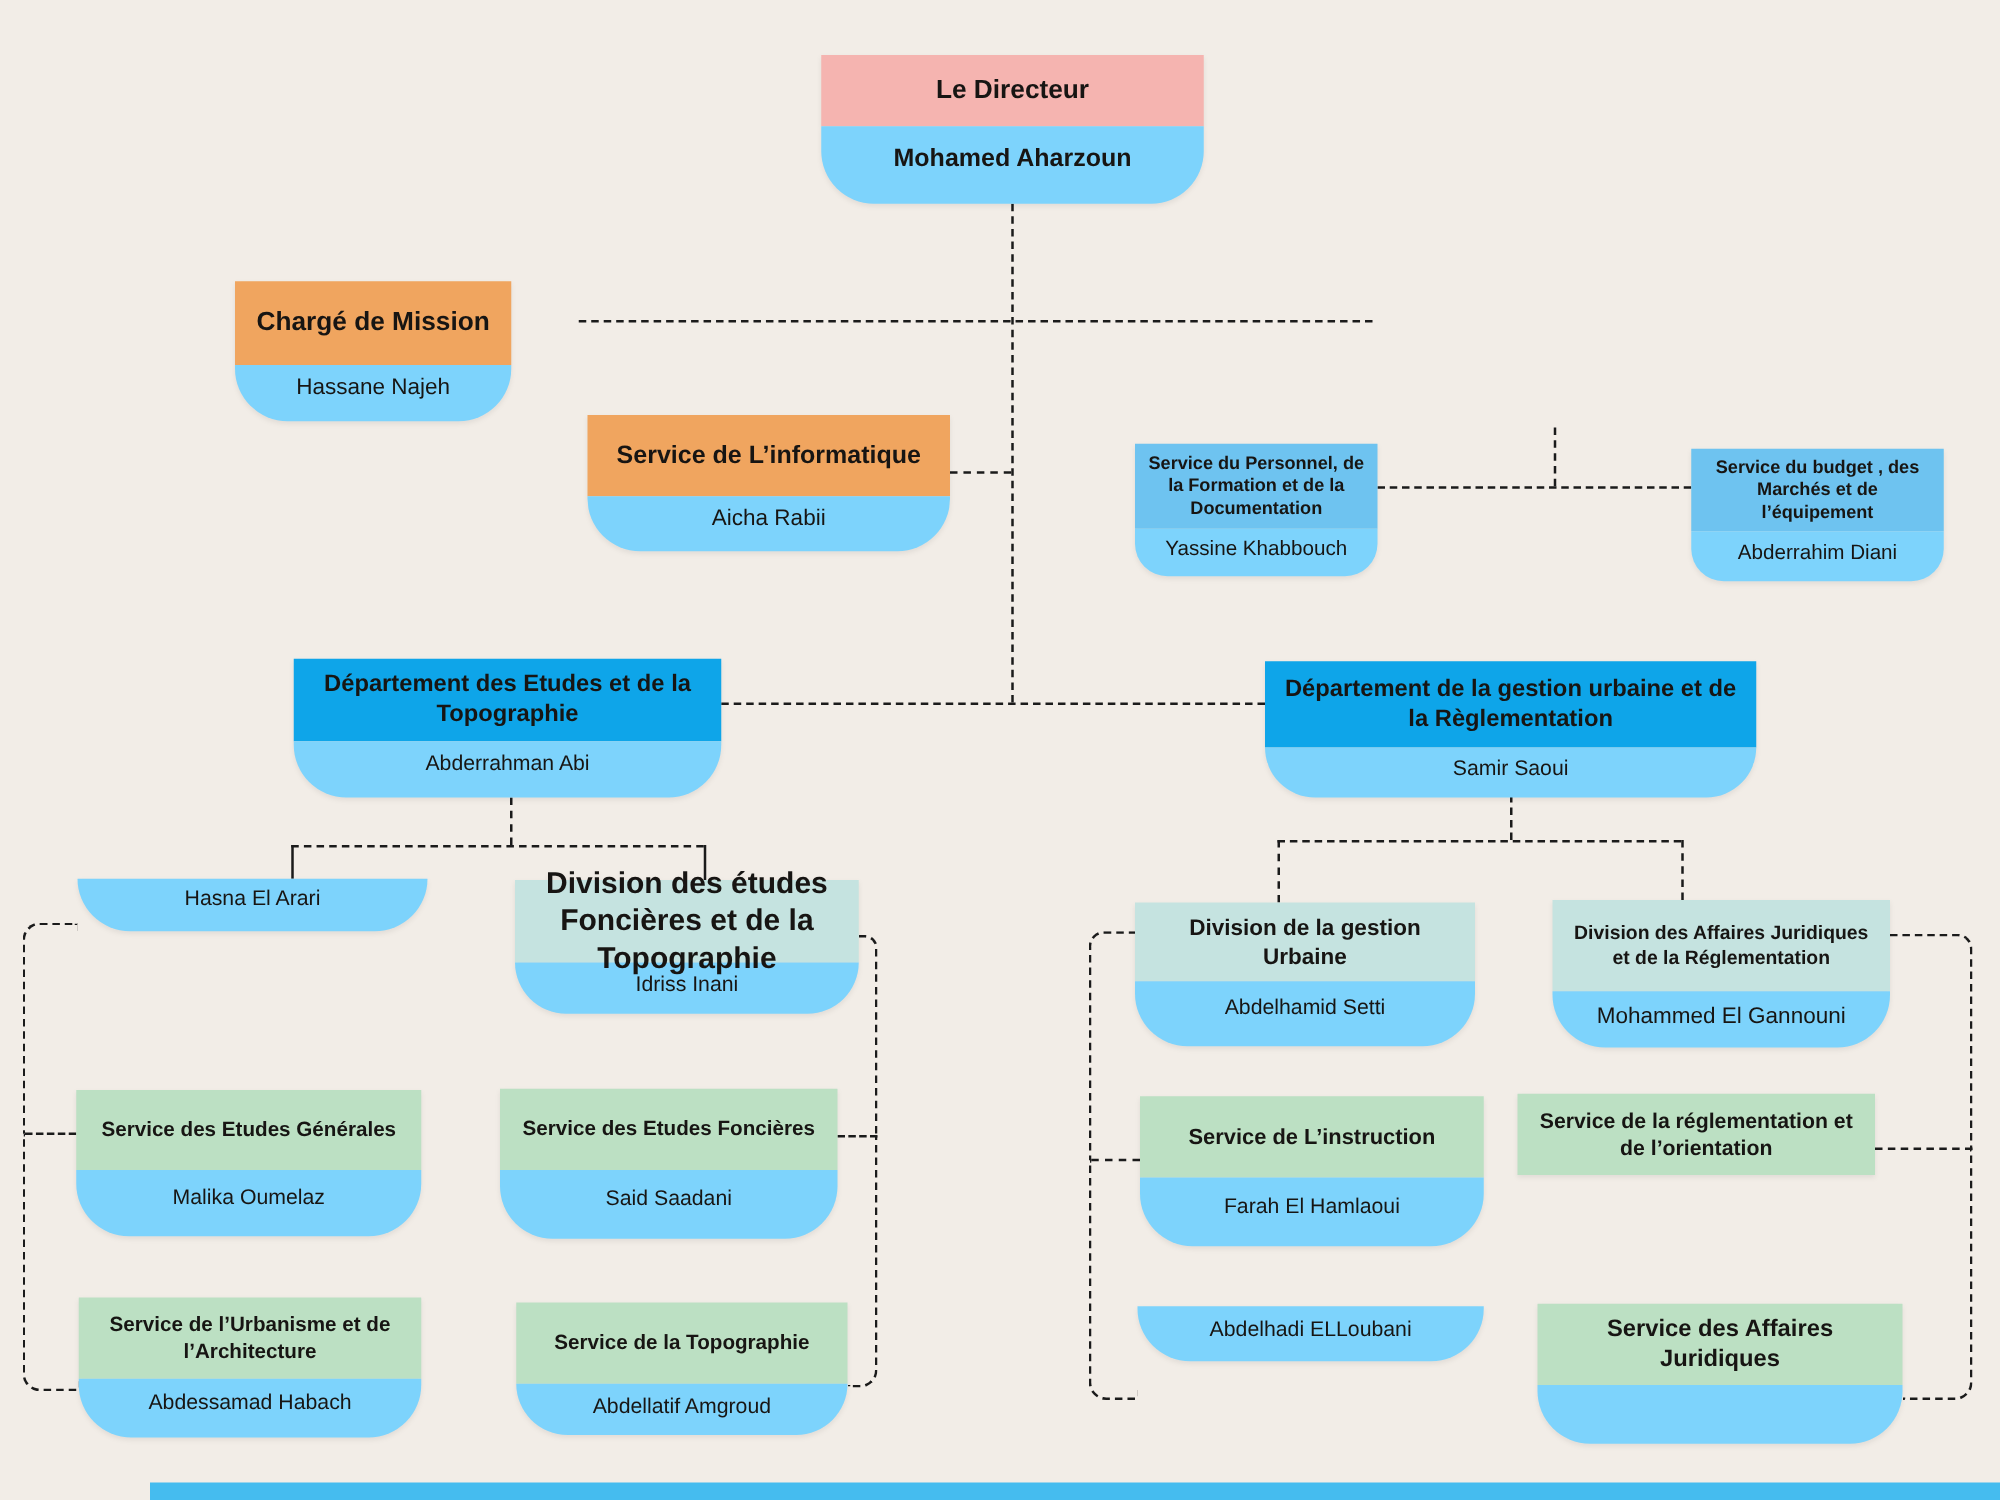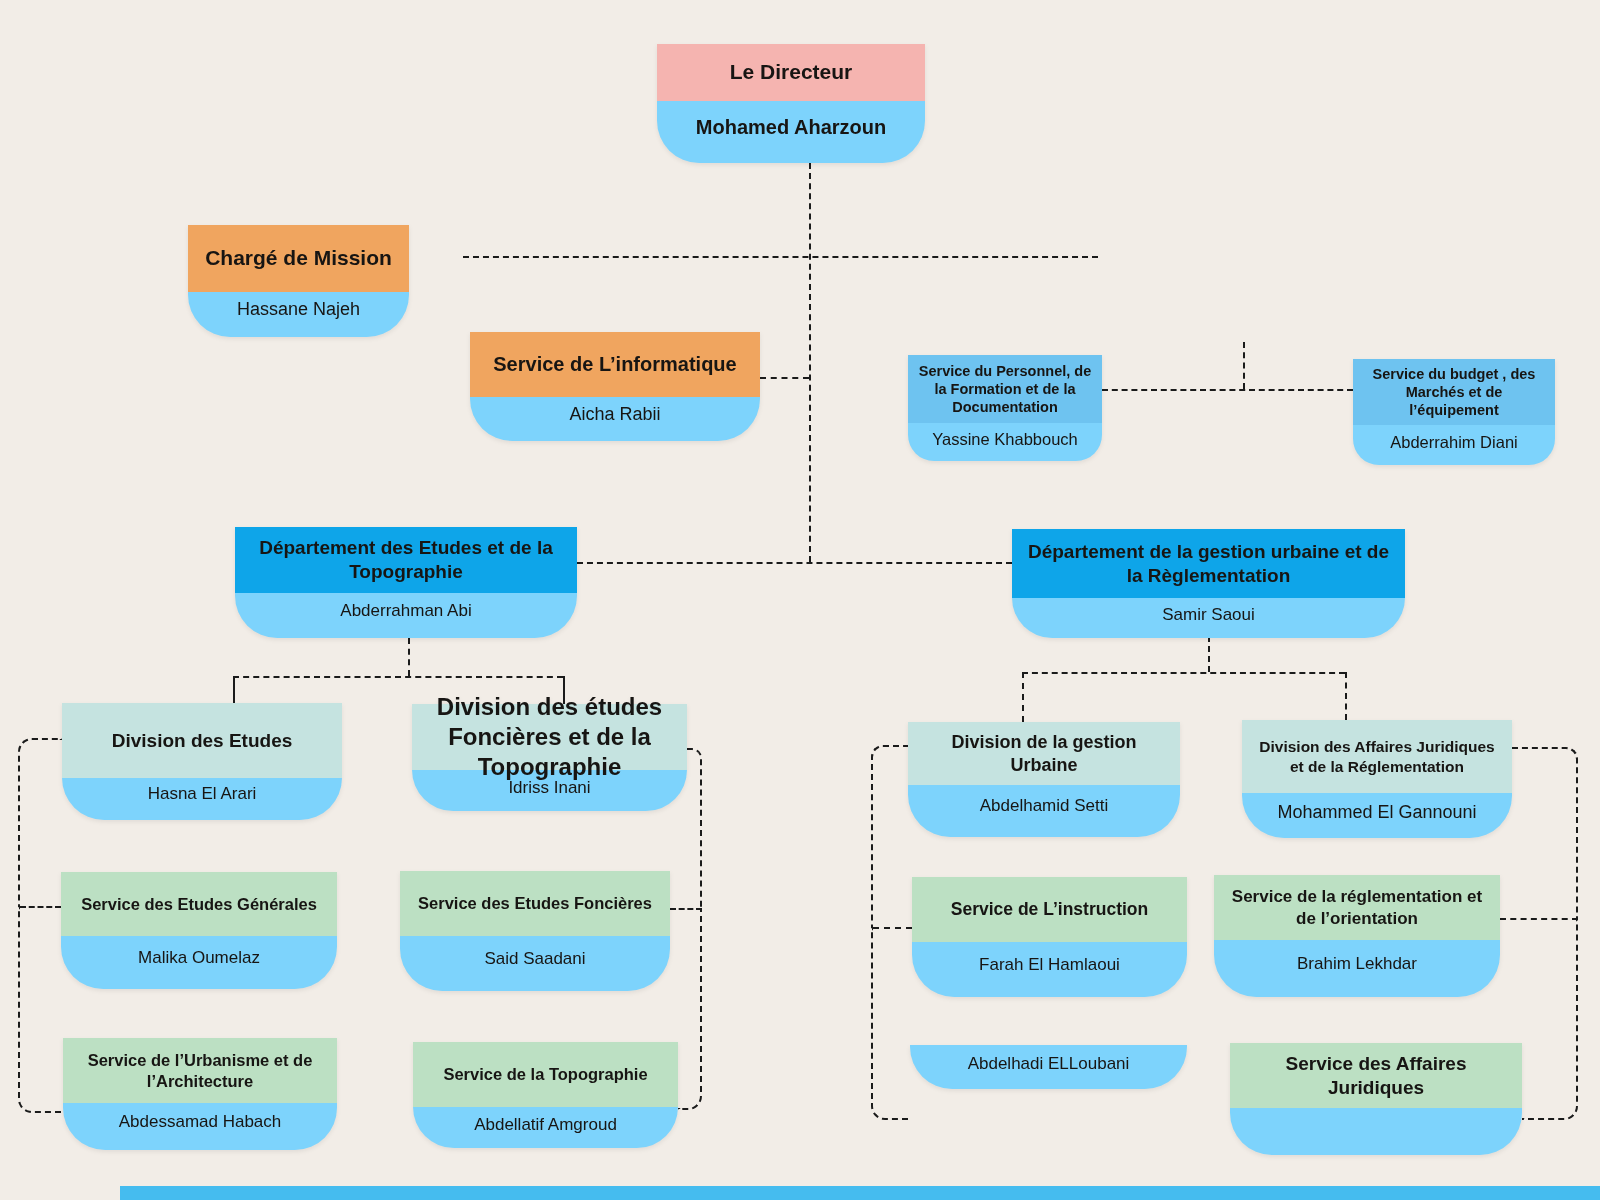--- a/index.html
+++ b/index.html
@@ -61,21 +61,21 @@
   <div class="corner" style="left:678px;top:909px;width:24px;height:201px;border-bottom:2px dashed #1b1b1b;border-right:2px dashed #1b1b1b;border-bottom-right-radius:14px"></div>
 
   <div class="corner" style="left:871px;top:745px;width:37px;height:183px;border-top:2px dashed #1b1b1b;border-left:2px dashed #1b1b1b;border-top-left-radius:12px"></div>
   <div class="hline" style="left:873px;top:927px;width:39px"></div>
   <div class="corner" style="left:871px;top:928px;width:39px;height:192px;border-bottom:2px dashed #1b1b1b;border-left:2px dashed #1b1b1b;border-bottom-left-radius:14px"></div>
 
   <div class="corner" style="left:1512px;top:747px;width:66px;height:172px;border-top:2px dashed #1b1b1b;border-right:2px dashed #1b1b1b;border-top-right-radius:12px"></div>
   <div class="hline" style="left:1500px;top:918px;width:78px"></div>
   <div class="corner" style="left:1522px;top:919px;width:56px;height:201px;border-bottom:2px dashed #1b1b1b;border-right:2px dashed #1b1b1b;border-bottom-right-radius:14px"></div>
 
-  <div class="node" style="left:657px;top:44px;width:268px">
+  <div class="node" style="left:657px;top:44px;width:306px">
     <div class="head pink" style="height:57px;font-size:21px">Le Directeur</div>
     <div class="body bold" style="height:62px;font-size:20px">Mohamed Aharzoun</div>
   </div>
 
   <div class="node" style="left:188px;top:225px;width:221px">
     <div class="head orange" style="height:67px;font-size:21px">Chargé de Mission</div>
     <div class="body" style="height:45px;font-size:18px">Hassane Najeh</div>
   </div>
 
   <div class="node" style="left:470px;top:332px;width:290px">
@@ -98,21 +98,20 @@
     <div class="head yellow" style="height:66px;font-size:19px">Département des Etudes et de la Topographie</div>
     <div class="body" style="height:45px;font-size:17px">Abderrahman Abi</div>
   </div>
 
   <div class="node" style="left:1012px;top:529px;width:393px">
     <div class="head yellow" style="height:69px;font-size:19px">Département de la gestion urbaine et de la Règlementation</div>
     <div class="body" style="height:40px;font-size:17px;padding-bottom:6px">Samir Saoui</div>
   </div>
 
   <div class="node" style="left:62px;top:703px;width:280px">
-    <div class="head teal" style="height:75px;font-size:19px">Division des Etudes</div>
     <div class="body" style="height:42px;font-size:17px">Hasna El Arari</div>
   </div>
 
   <div class="node" style="left:412px;top:704px;width:275px">
     <div class="head teal" style="height:66px;font-size:24px">Division des études Foncières et de la Topographie</div>
     <div class="body" style="height:41px;font-size:17px;padding-bottom:6px">Idriss Inani</div>
   </div>
 
   <div class="node" style="left:61px;top:872px;width:276px">
     <div class="head green" style="height:64px;font-size:16.5px">Service des Etudes Générales</div>
@@ -144,21 +143,20 @@
     <div class="body" style="height:45px;font-size:18px;padding-bottom:6px">Mohammed El Gannouni</div>
   </div>
 
   <div class="node" style="left:912px;top:877px;width:275px">
     <div class="head green" style="height:65px;font-size:17.5px">Service de L’instruction</div>
     <div class="body" style="height:55px;font-size:17px">Farah El Hamlaoui</div>
   </div>
 
   <div class="node" style="left:1214px;top:875px;width:286px">
     <div class="head green" style="height:65px;font-size:17px">Service de la réglementation et de l’orientation</div>
-    <div class="body" style="height:57px;font-size:17px">Brahim Lekhdar</div>
   </div>
 
   <div class="node" style="left:910px;top:1045px;width:277px">
     <div class="body" style="height:44px;font-size:17px;padding-bottom:6px">Abdelhadi ELLoubani</div>
   </div>
 
   <div class="node" style="left:1230px;top:1043px;width:292px">
     <div class="head green" style="height:65px;font-size:19px">Service des Affaires Juridiques</div>
     <div class="body" style="height:47px;font-size:17px"></div>
   </div>

